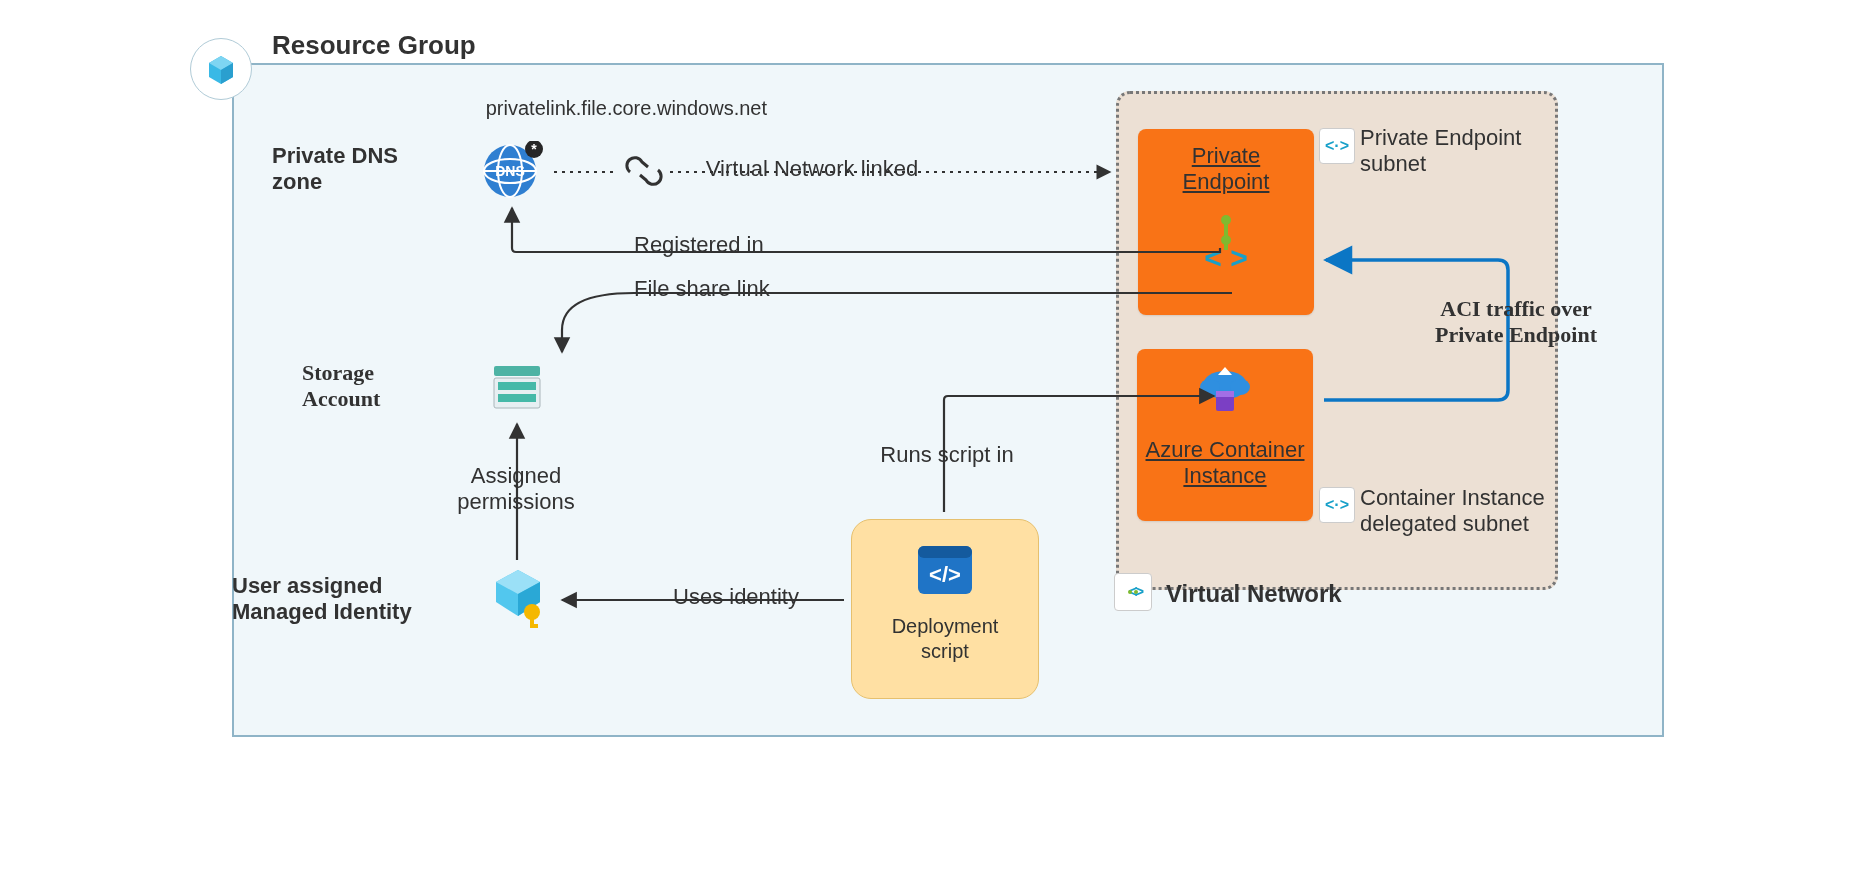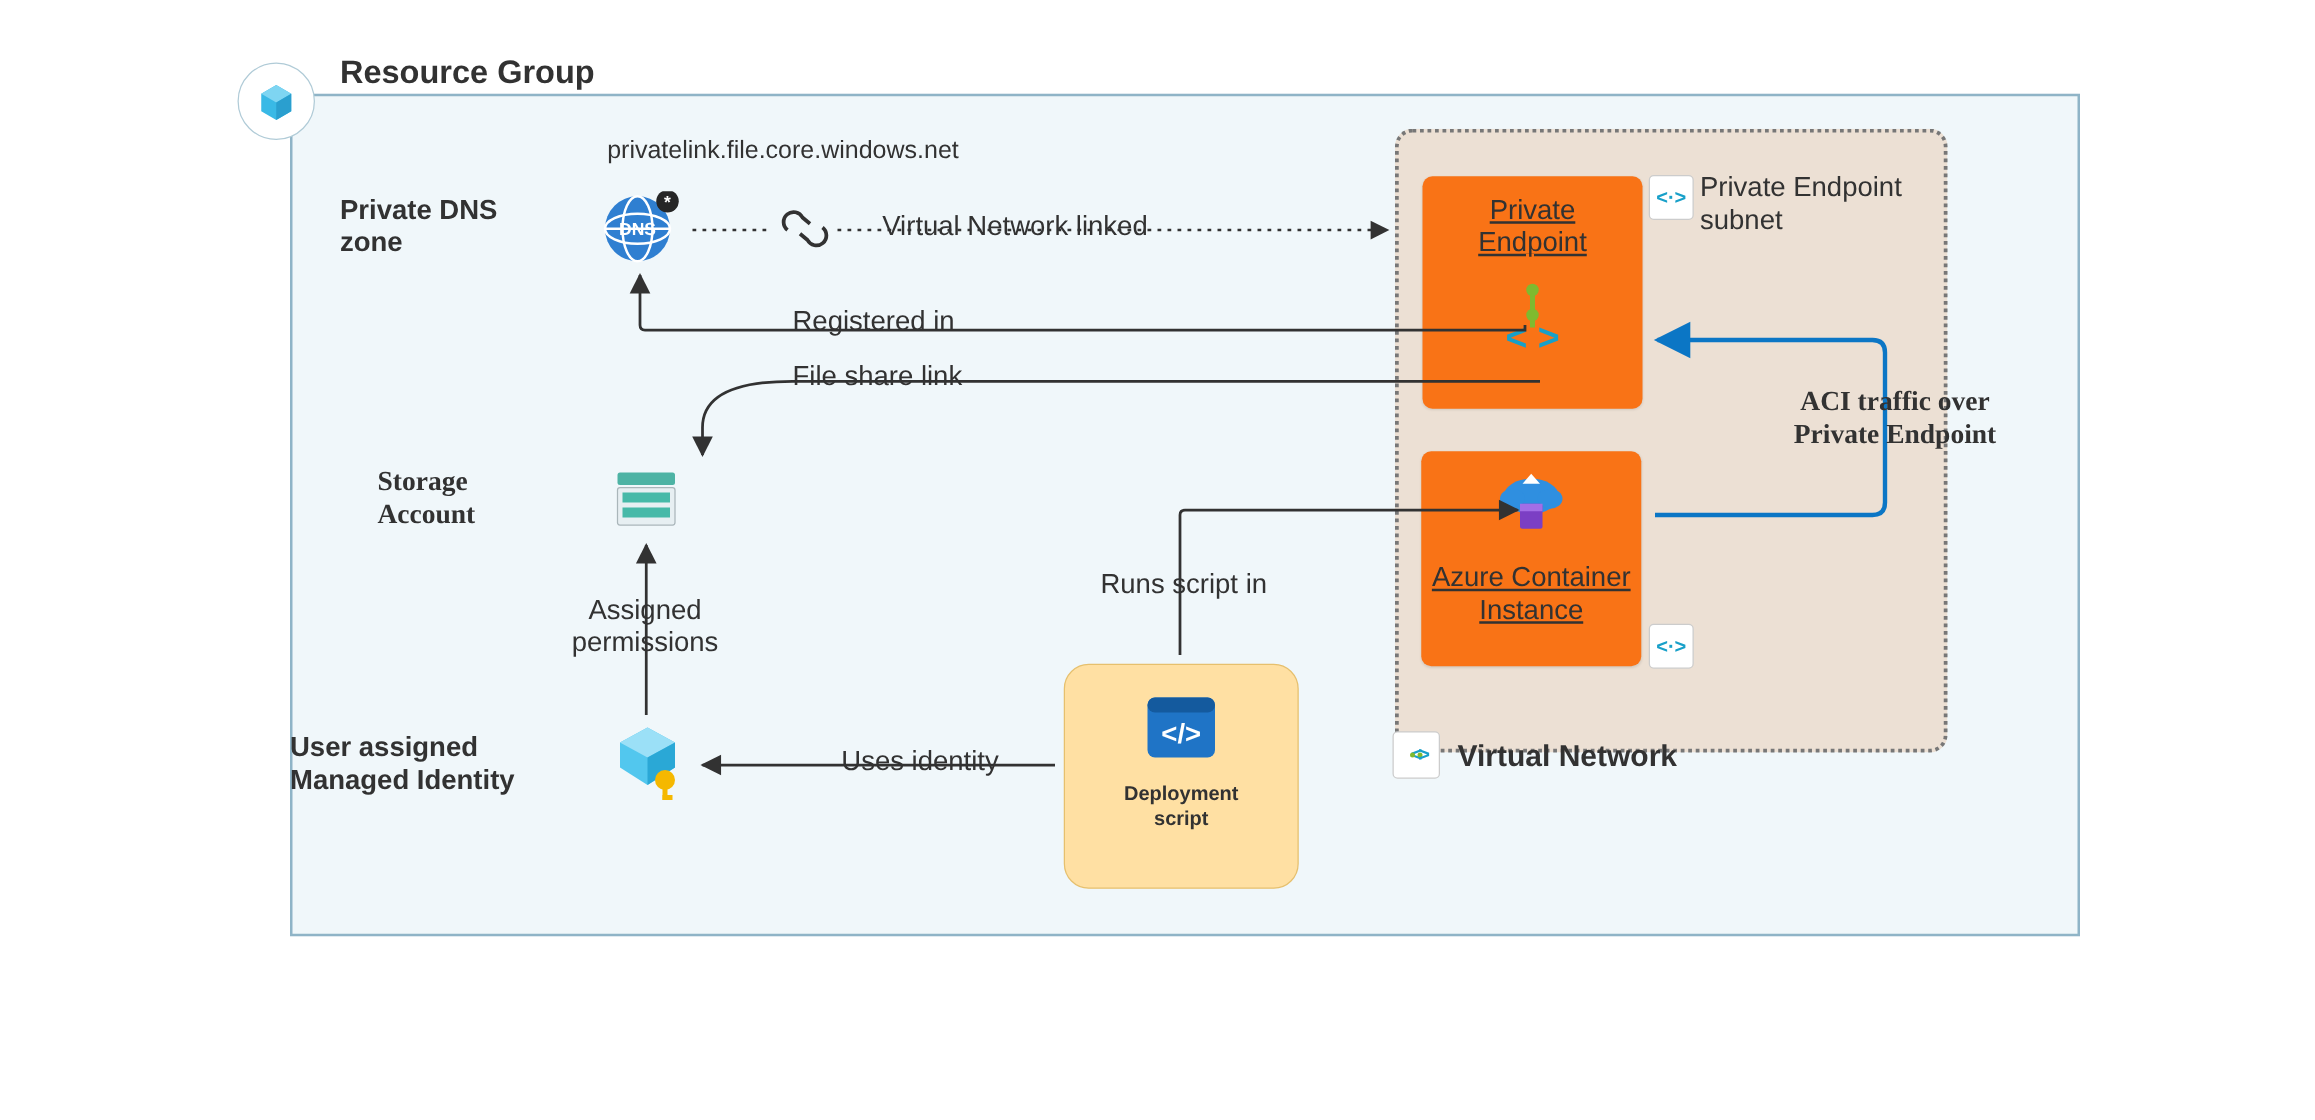--- a/index.html
+++ b/index.html
@@ -8,21 +8,21 @@
     width: 1852px;
     height: 896px;
     background: #ffffff;
     font-family: "Segoe UI", Arial, sans-serif;
     color: #323232;
   }
   .stage {
     position: relative;
     width: 1528px;
     height: 768px;
-    margin: 12px auto;
+    margin: 0 auto;
     font-size: 22px;
   }
   .resource-group-box {
     position: absolute;
     left: 70px;
     top: 63px;
     width: 1432px;
     height: 674px;
     border: 2px solid #8fb4c7;
     background: #f0f7fa;
@@ -68,22 +68,22 @@
     background: #ffe0a3;
     border: 1px solid #e6c06e;
     border-radius: 20px;
     text-align: center;
   }
   .deploy-box .icon {
     margin-top: 22px;
     display: inline-block;
   }
   .deploy-box .txt {
-    font-weight: 700;
-    font-size: 16px;
+    font-weight: 400;
+    font-size: 20px;
     line-height: 1.25;
     margin-top: 10px;
   }
   .vnet-box {
     position: absolute;
     left: 954px;
     top: 91px;
     width: 442px;
     height: 499px;
     background: #ece0d4;
@@ -242,20 +242,22 @@
       </svg>
     </div>
     <div class="subnet-caption" style="white-space:pre-line;">Azure Container
 Instance</div>
   </div>
   <div class="subnet-badge" style="left:1157px; top:487px;">
     <svg width="26" height="20" viewBox="0 0 26 20">
         <text x="13" y="15" text-anchor="middle" fill="#18a0c9" font-size="16" font-weight="700">&lt;·&gt;</text>
       </svg>
   </div>
+  <div class="label left" style="left:1198px; top:485px; width:210px; white-space:pre-line;">Container Instance
+delegated subnet</div>
 
   <div class="vnet-badge">
     <svg width="28" height="22" viewBox="0 0 28 22">
       <text x="14" y="16" text-anchor="middle" font-size="16" font-weight="700" fill="#18a0c9">&lt;</text>
       <circle cx="11" cy="11" r="2" fill="#7fba2f"></circle>
       <circle cx="17" cy="11" r="2" fill="#7fba2f"></circle>
       <text x="25" y="16" text-anchor="end" font-size="16" font-weight="700" fill="#18a0c9">&gt;</text>
     </svg>
   </div>
   <div class="label left bold" style="left:1004px; top:580px; width:250px; font-size:24px;">Virtual Network</div>

